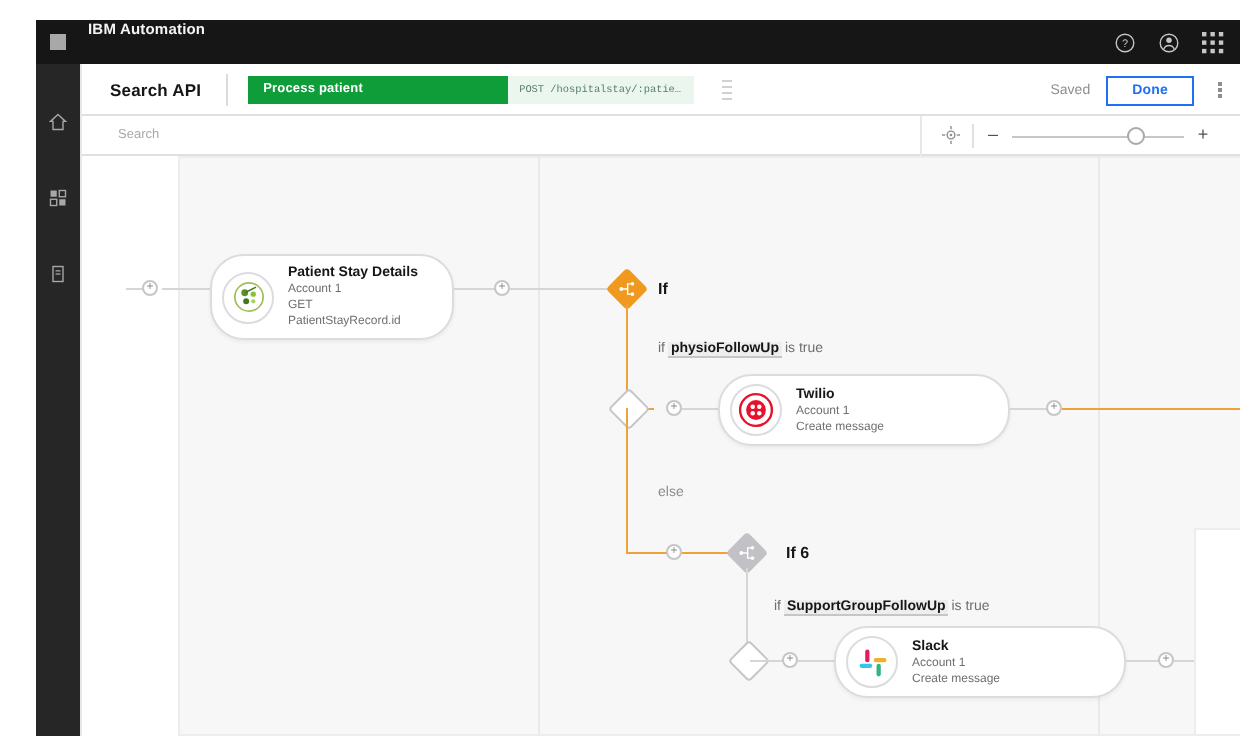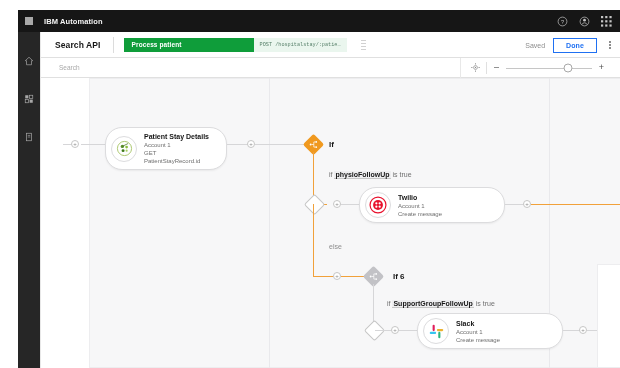--- a/index.html
+++ b/index.html
@@ -23,21 +23,21 @@
     width: 602px; height: 358px;
     background: #ffffff;
   }
 
   
   .topbar {
     position: absolute;
     left: 0; top: 0;
     width: 602px; height: 22px;
     background: #161616;
-    display: flex; align-items: center;
+    display: flex; 
   }
   .topbar-menu {
     width: 22px; height: 22px;
     display: flex; align-items: center; justify-content: center;
   }
   .topbar-menu .glyph {
     width: 8px; height: 8px;
     background: #a8a8a8;
   }
   .topbar-title {

